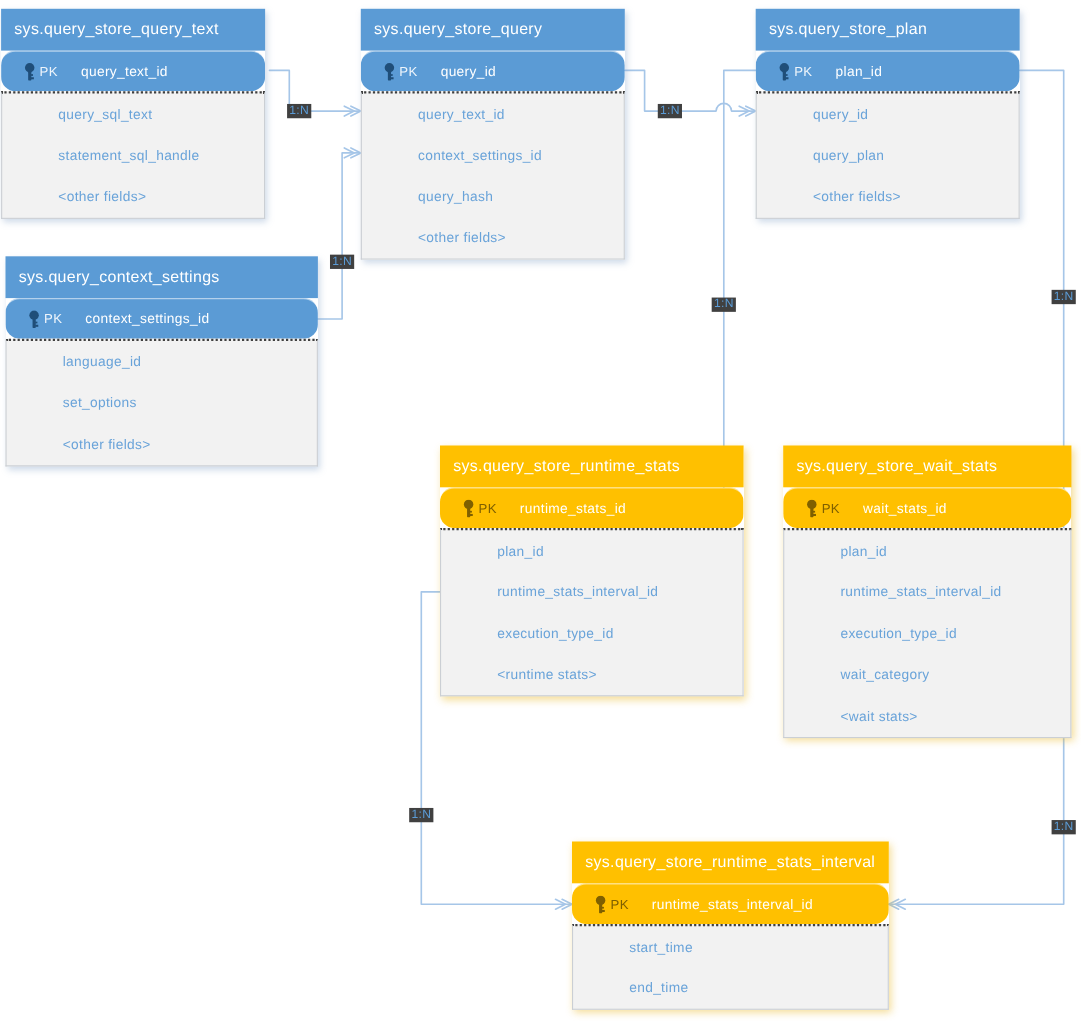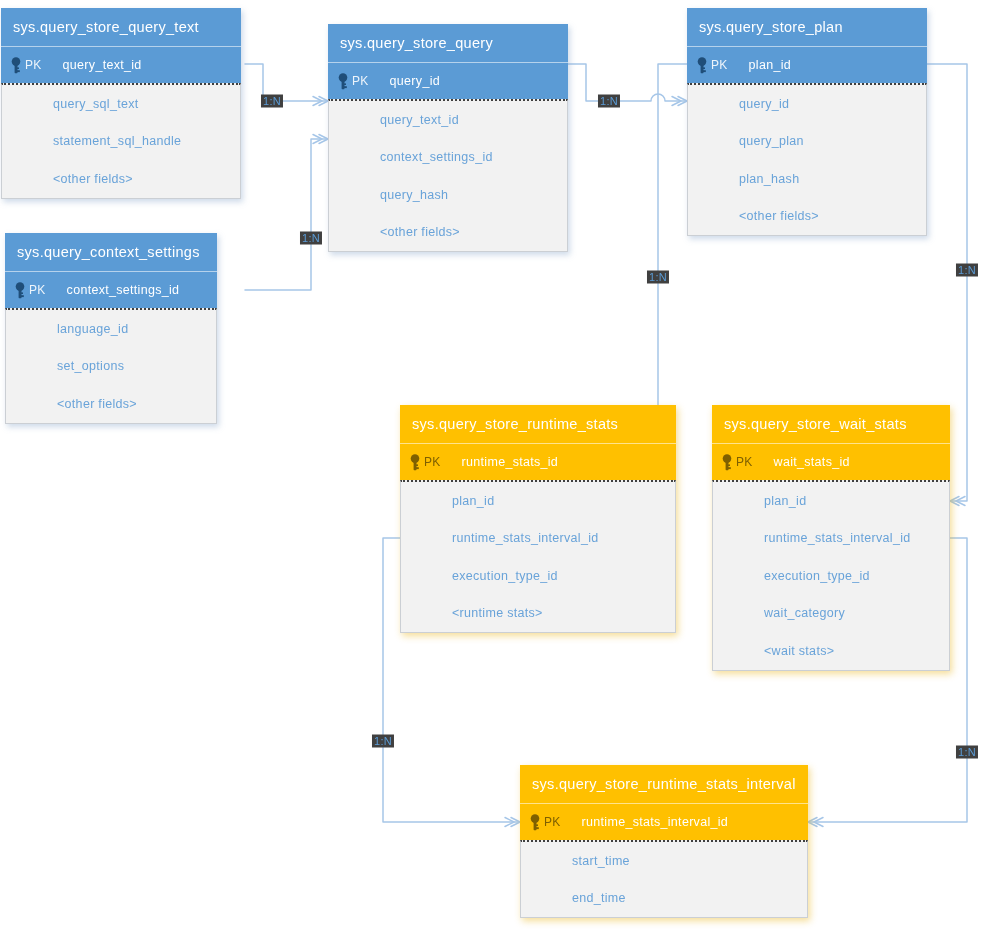--- a/index.html
+++ b/index.html
@@ -15,21 +15,21 @@
   .theme-blue{box-shadow:2px 3px 6px rgba(125,158,196,.38);}
   .theme-orange{box-shadow:2px 3px 7px rgba(233,180,25,.45);}
   .t-header{
     height:38px;display:flex;align-items:center;
     background:var(--hd);color:#fff;font-size:14.5px;
     padding-left:12px;box-sizing:border-box;
   }
   .t-pk{
     height:37px;display:flex;align-items:center;
     background:var(--hd);border-top:1.5px solid rgba(255,255,255,.55);
-    box-sizing:border-box;padding-left:9px;
+    box-sizing:border-box;padding-left:20px;border-radius:13px;
   }
   .t-pk .pk-label{font-size:12px;color:var(--pkc);margin-left:2px;}
   .t-pk .pk-field{font-size:12.5px;color:#fff;margin-left:21px;}
   .t-body{
     background:var(--bodybg);border-top:2px dotted #3f3f3f;
     border-left:1px solid var(--tborder);border-right:1px solid var(--tborder);
     border-bottom:1px solid var(--tborder);box-sizing:border-box;
   }
   .t-row{
     height:37.5px;display:flex;align-items:center;
@@ -103,21 +103,21 @@
           <span>query_sql_text</span>
         </div>
         <div class="t-row">
           <span>statement_sql_handle</span>
         </div>
         <div class="t-row">
           <span>&lt;other fields&gt;</span>
         </div>
       </div>
     </div>
-    <div class="table theme-blue" style="left: 328px; top: 24px; width: 240px; --hd: #5B9BD5; --pkc: #EDF4FB; --bodybg: #F2F2F2; --fieldc: #69A3D9; --tborder: #CBCFD4;">
+    <div class="table theme-blue" style="left: 328px; top: 8px; width: 240px; --hd: #5B9BD5; --pkc: #EDF4FB; --bodybg: #F2F2F2; --fieldc: #69A3D9; --tborder: #CBCFD4;">
       <div class="t-header">
         <span>sys.query_store_query</span>
       </div>
       <div class="t-pk">
         <svg class="key-icon" width="13" height="17" viewBox="0 0 13 17">
           <circle cx="6" cy="4.6" r="4.3" fill="#1F4E79"></circle>
           <rect x="4.6" y="8" width="2.9" height="8.2" rx="0.6" fill="#1F4E79"></rect>
           <rect x="7" y="13.2" width="2.8" height="1.9" fill="#1F4E79"></rect>
           <rect x="7" y="10.4" width="2" height="1.6" fill="#1F4E79"></rect>
         </svg>
@@ -154,28 +154,25 @@
         <span class="pk-field">plan_id</span>
       </div>
       <div class="t-body">
         <div class="t-row">
           <span>query_id</span>
         </div>
         <div class="t-row">
           <span>query_plan</span>
         </div>
         <div class="t-row">
-          <span>plan_hash</span>
-        </div>
-        <div class="t-row">
-          <span>&lt;other fields&gt;</span>
-        </div>
-      </div>
-    </div>
-    <div class="table theme-blue" style="left: 5px; top: 233px; width: 212px; --hd: #5B9BD5; --pkc: #EDF4FB; --bodybg: #F2F2F2; --fieldc: #69A3D9; --tborder: #CBCFD4;">
+          <span>&lt;other fields&gt;</span>
+        </div>
+      </div>
+    </div>
+    <div class="table theme-blue" style="left: 5px; top: 233px; width: 284px; --hd: #5B9BD5; --pkc: #EDF4FB; --bodybg: #F2F2F2; --fieldc: #69A3D9; --tborder: #CBCFD4;">
       <div class="t-header">
         <span>sys.query_context_settings</span>
       </div>
       <div class="t-pk">
         <svg class="key-icon" width="13" height="17" viewBox="0 0 13 17">
           <circle cx="6" cy="4.6" r="4.3" fill="#1F4E79"></circle>
           <rect x="4.6" y="8" width="2.9" height="8.2" rx="0.6" fill="#1F4E79"></rect>
           <rect x="7" y="13.2" width="2.8" height="1.9" fill="#1F4E79"></rect>
           <rect x="7" y="10.4" width="2" height="1.6" fill="#1F4E79"></rect>
         </svg>
@@ -216,21 +213,21 @@
           <span>runtime_stats_interval_id</span>
         </div>
         <div class="t-row">
           <span>execution_type_id</span>
         </div>
         <div class="t-row">
           <span>&lt;runtime stats&gt;</span>
         </div>
       </div>
     </div>
-    <div class="table theme-orange" style="left: 712px; top: 405px; width: 238px; --hd: #FFC000; --pkc: #7F6000; --bodybg: #F2F2F2; --fieldc: #69A3D9; --tborder: #CBCFD4;">
+    <div class="table theme-orange" style="left: 712px; top: 405px; width: 262px; --hd: #FFC000; --pkc: #7F6000; --bodybg: #F2F2F2; --fieldc: #69A3D9; --tborder: #CBCFD4;">
       <div class="t-header">
         <span>sys.query_store_wait_stats</span>
       </div>
       <div class="t-pk">
         <svg class="key-icon" width="13" height="17" viewBox="0 0 13 17">
           <circle cx="6" cy="4.6" r="4.3" fill="#7F6000"></circle>
           <rect x="4.6" y="8" width="2.9" height="8.2" rx="0.6" fill="#7F6000"></rect>
           <rect x="7" y="13.2" width="2.8" height="1.9" fill="#7F6000"></rect>
           <rect x="7" y="10.4" width="2" height="1.6" fill="#7F6000"></rect>
         </svg>

